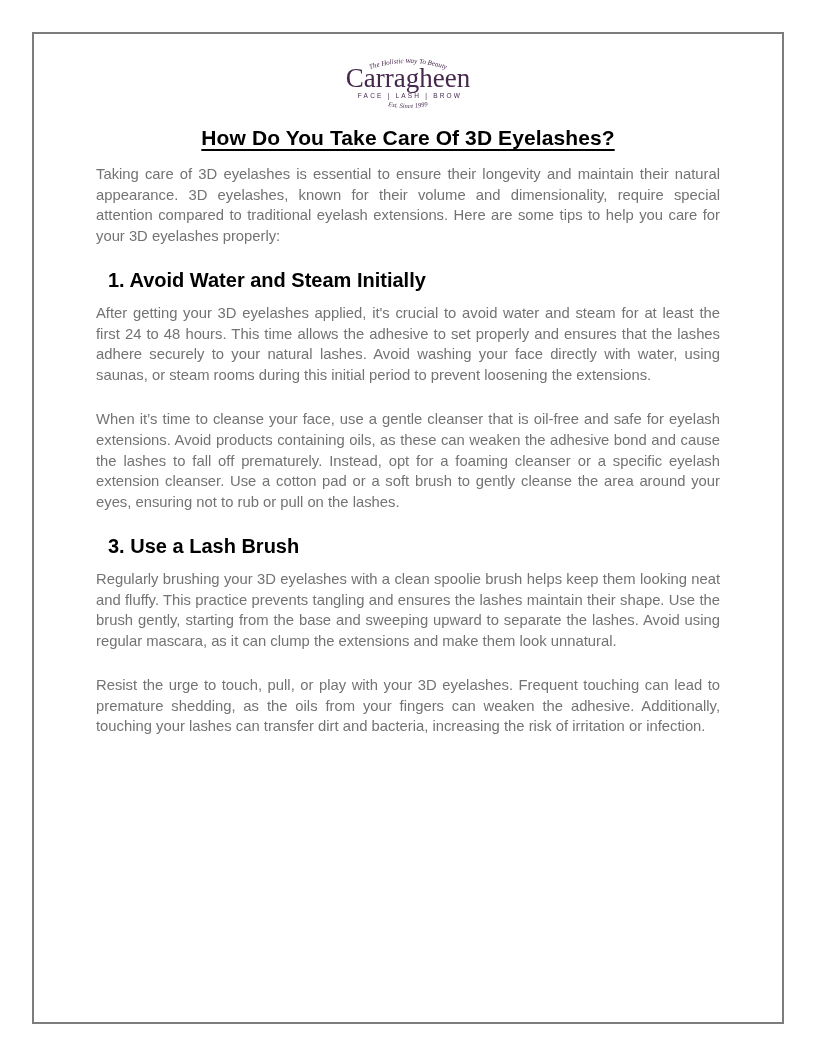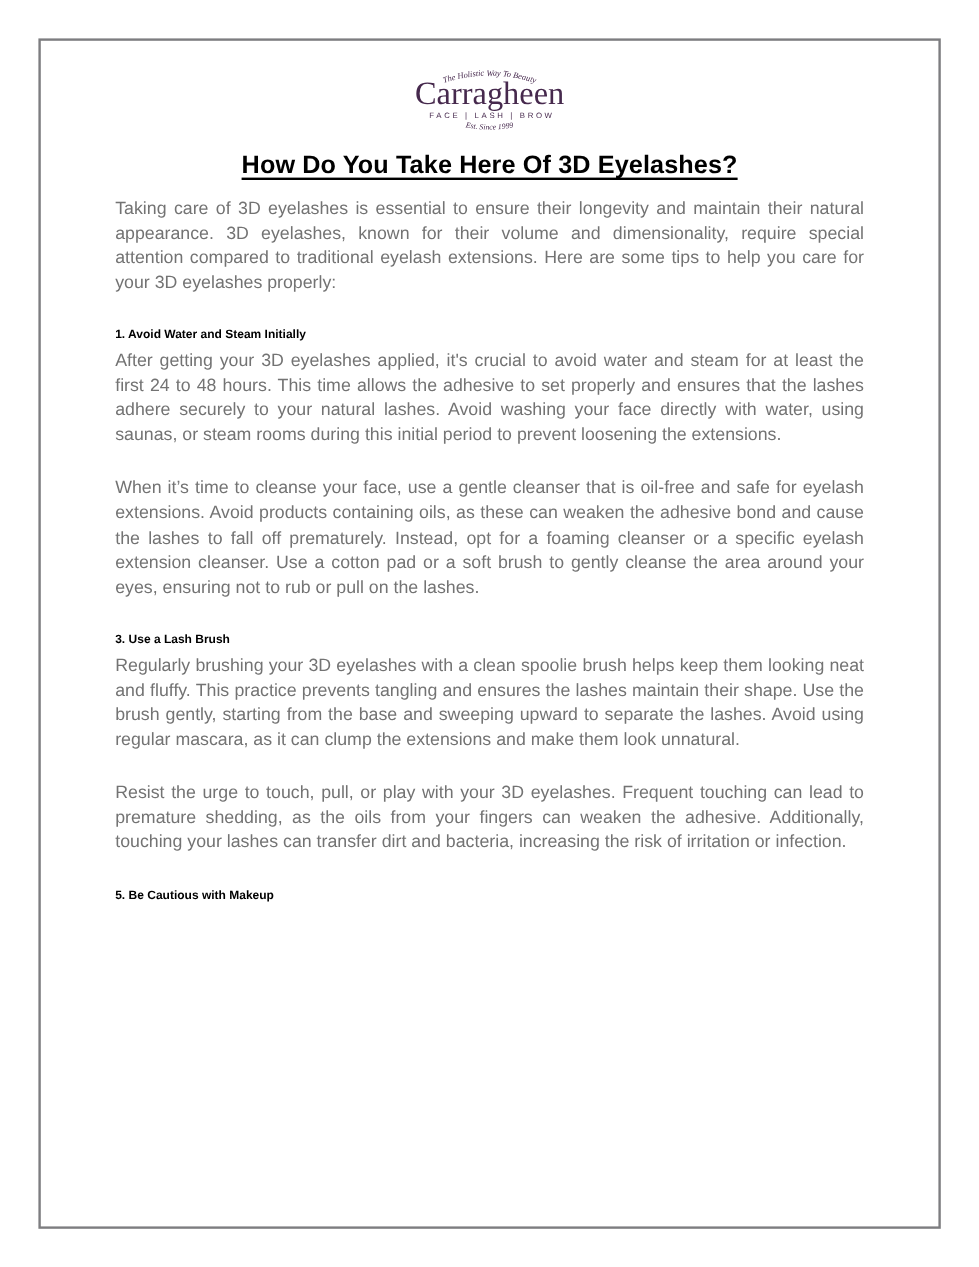--- a/index.html
+++ b/index.html
@@ -53,22 +53,22 @@
     color: #737373;
     text-align: justify;
   }
   .intro {
     margin-top: 12px;
   }
   .doc-section {
     margin-top: 24px;
   }
   .section-heading {
-    margin: 0;
-    font-size: 10px;
+    margin: 12px;
+    font-size: 20px;
     line-height: 20.6px;
     font-weight: 700;
     color: #000000;
     text-align: left;
   }
   svg text {
     font-family: "Liberation Serif", serif;
   }
   .logo-caps {
     font-family: "Liberation Sans", sans-serif;
@@ -92,21 +92,21 @@
           <textPath href="#arc-top" xlink:href="#arc-top" startOffset="50%">The Holistic Way To Beauty</textPath>
         </text>
         <text x="95" y="47" text-anchor="middle" font-size="27" fill="#46294d">Carragheen</text>
         <text x="97" y="58" text-anchor="middle" font-size="6.5" letter-spacing="2.2" fill="#46294d" class="logo-caps">FACE | LASH | BROW</text>
         <text font-size="6.5" font-style="italic" fill="#46294d" text-anchor="middle">
           <textPath href="#arc-bottom" xlink:href="#arc-bottom" startOffset="50%">Est. Since 1999</textPath>
         </text>
       </svg>
     </div>
 
-    <h1 class="page-title">How Do You Take Here Of 3D Eyelashes?</h1>
+    <h1 class="page-title">How Do You Take Care Of 3D Eyelashes?</h1>
 
     <p class="body-text intro">Taking care of 3D eyelashes is essential to ensure their longevity and maintain their natural appearance. 3D eyelashes, known for their volume and dimensionality, require special attention compared to traditional eyelash extensions. Here are some tips to help you care for your 3D eyelashes properly:</p>
 
     <div class="doc-section">
       <h2 class="section-heading">1. Avoid Water and Steam Initially</h2>
       <p class="body-text">After getting your 3D eyelashes applied, it's crucial to avoid water and steam for at least the first 24 to 48 hours. This time allows the adhesive to set properly and ensures that the lashes adhere securely to your natural lashes. Avoid washing your face directly with water, using saunas, or steam rooms during this initial period to prevent loosening the extensions.</p>
     </div>
 
     <div class="doc-section">
       <p class="body-text">When it’s time to cleanse your face, use a gentle cleanser that is oil-free and safe for eyelash extensions. Avoid products containing oils, as these can weaken the adhesive bond and cause the lashes to fall off prematurely. Instead, opt for a foaming cleanser or a specific eyelash extension cleanser. Use a cotton pad or a soft brush to gently cleanse the area around your eyes, ensuring not to rub or pull on the lashes.</p>
@@ -115,17 +115,16 @@
     <div class="doc-section">
       <h2 class="section-heading">3. Use a Lash Brush</h2>
       <p class="body-text">Regularly brushing your 3D eyelashes with a clean spoolie brush helps keep them looking neat and fluffy. This practice prevents tangling and ensures the lashes maintain their shape. Use the brush gently, starting from the base and sweeping upward to separate the lashes. Avoid using regular mascara, as it can clump the extensions and make them look unnatural.</p>
     </div>
 
     <div class="doc-section">
       <p class="body-text">Resist the urge to touch, pull, or play with your 3D eyelashes. Frequent touching can lead to premature shedding, as the oils from your fingers can weaken the adhesive. Additionally, touching your lashes can transfer dirt and bacteria, increasing the risk of irritation or infection.</p>
     </div>
 
     <div class="doc-section">
-      <h2 class="section-heading">5. Be Cautious with Makeup</h2>
     </div>
 
   </div>
 </div>
 
 </body></html>

